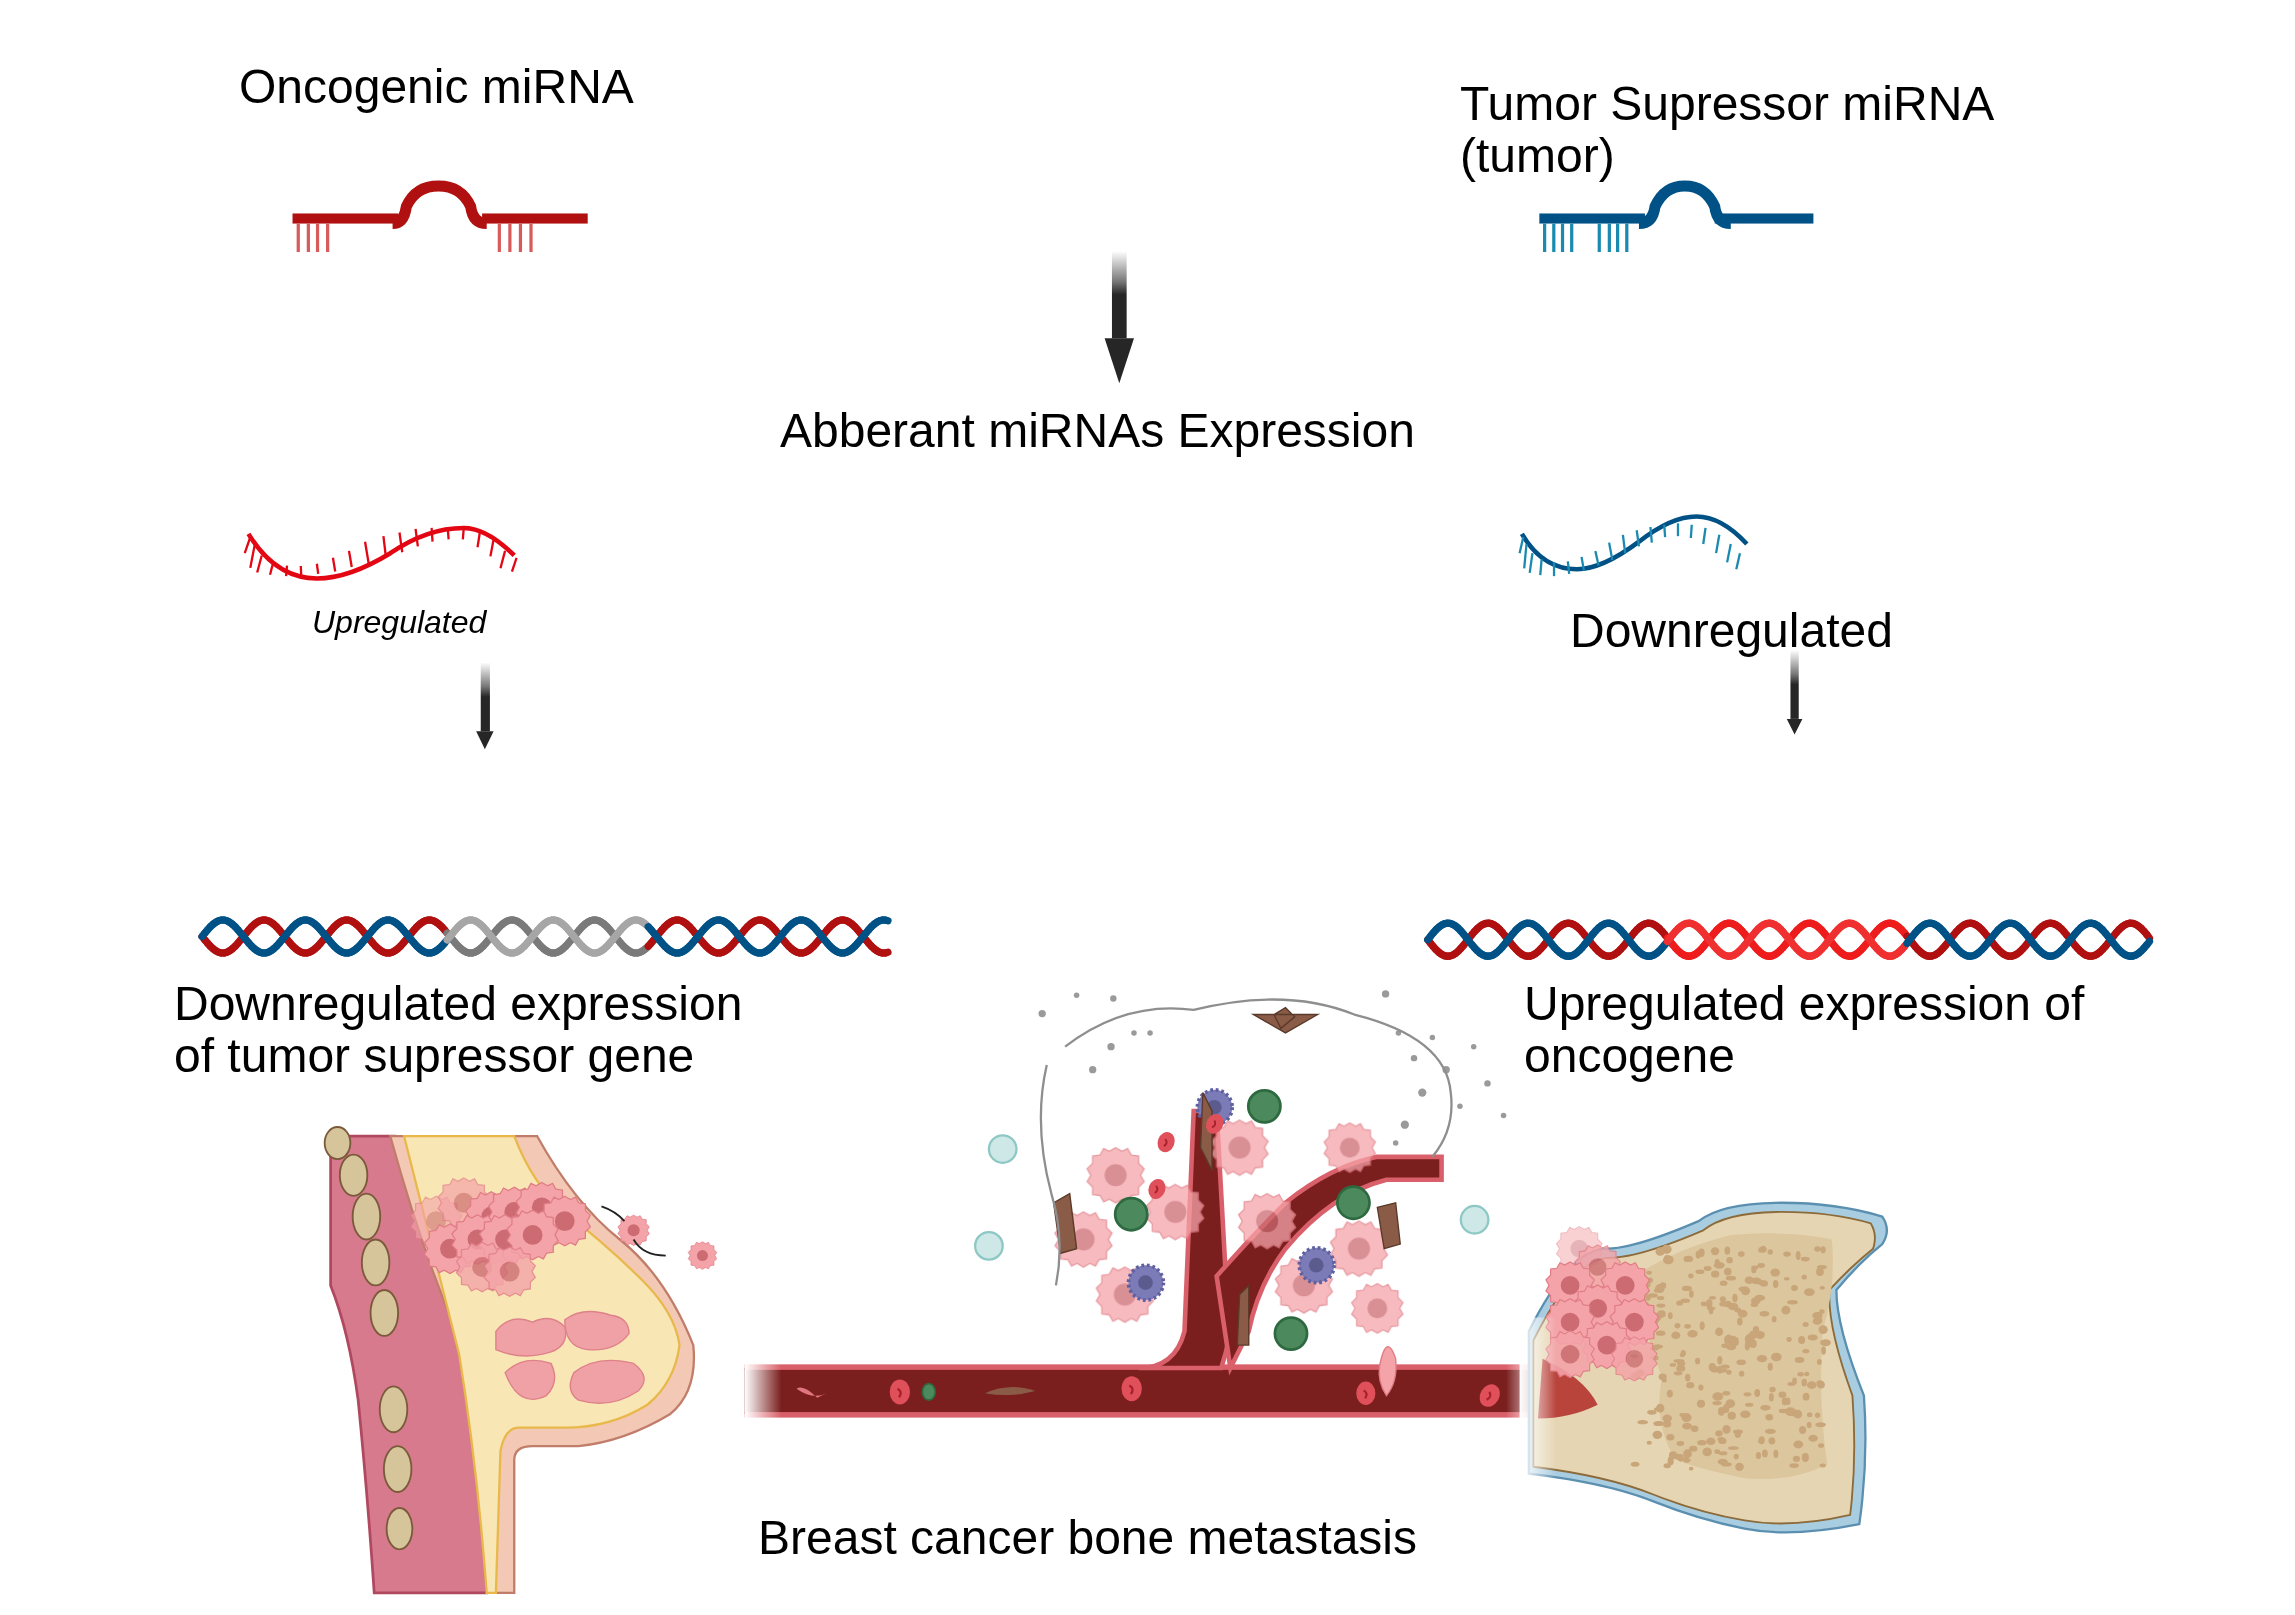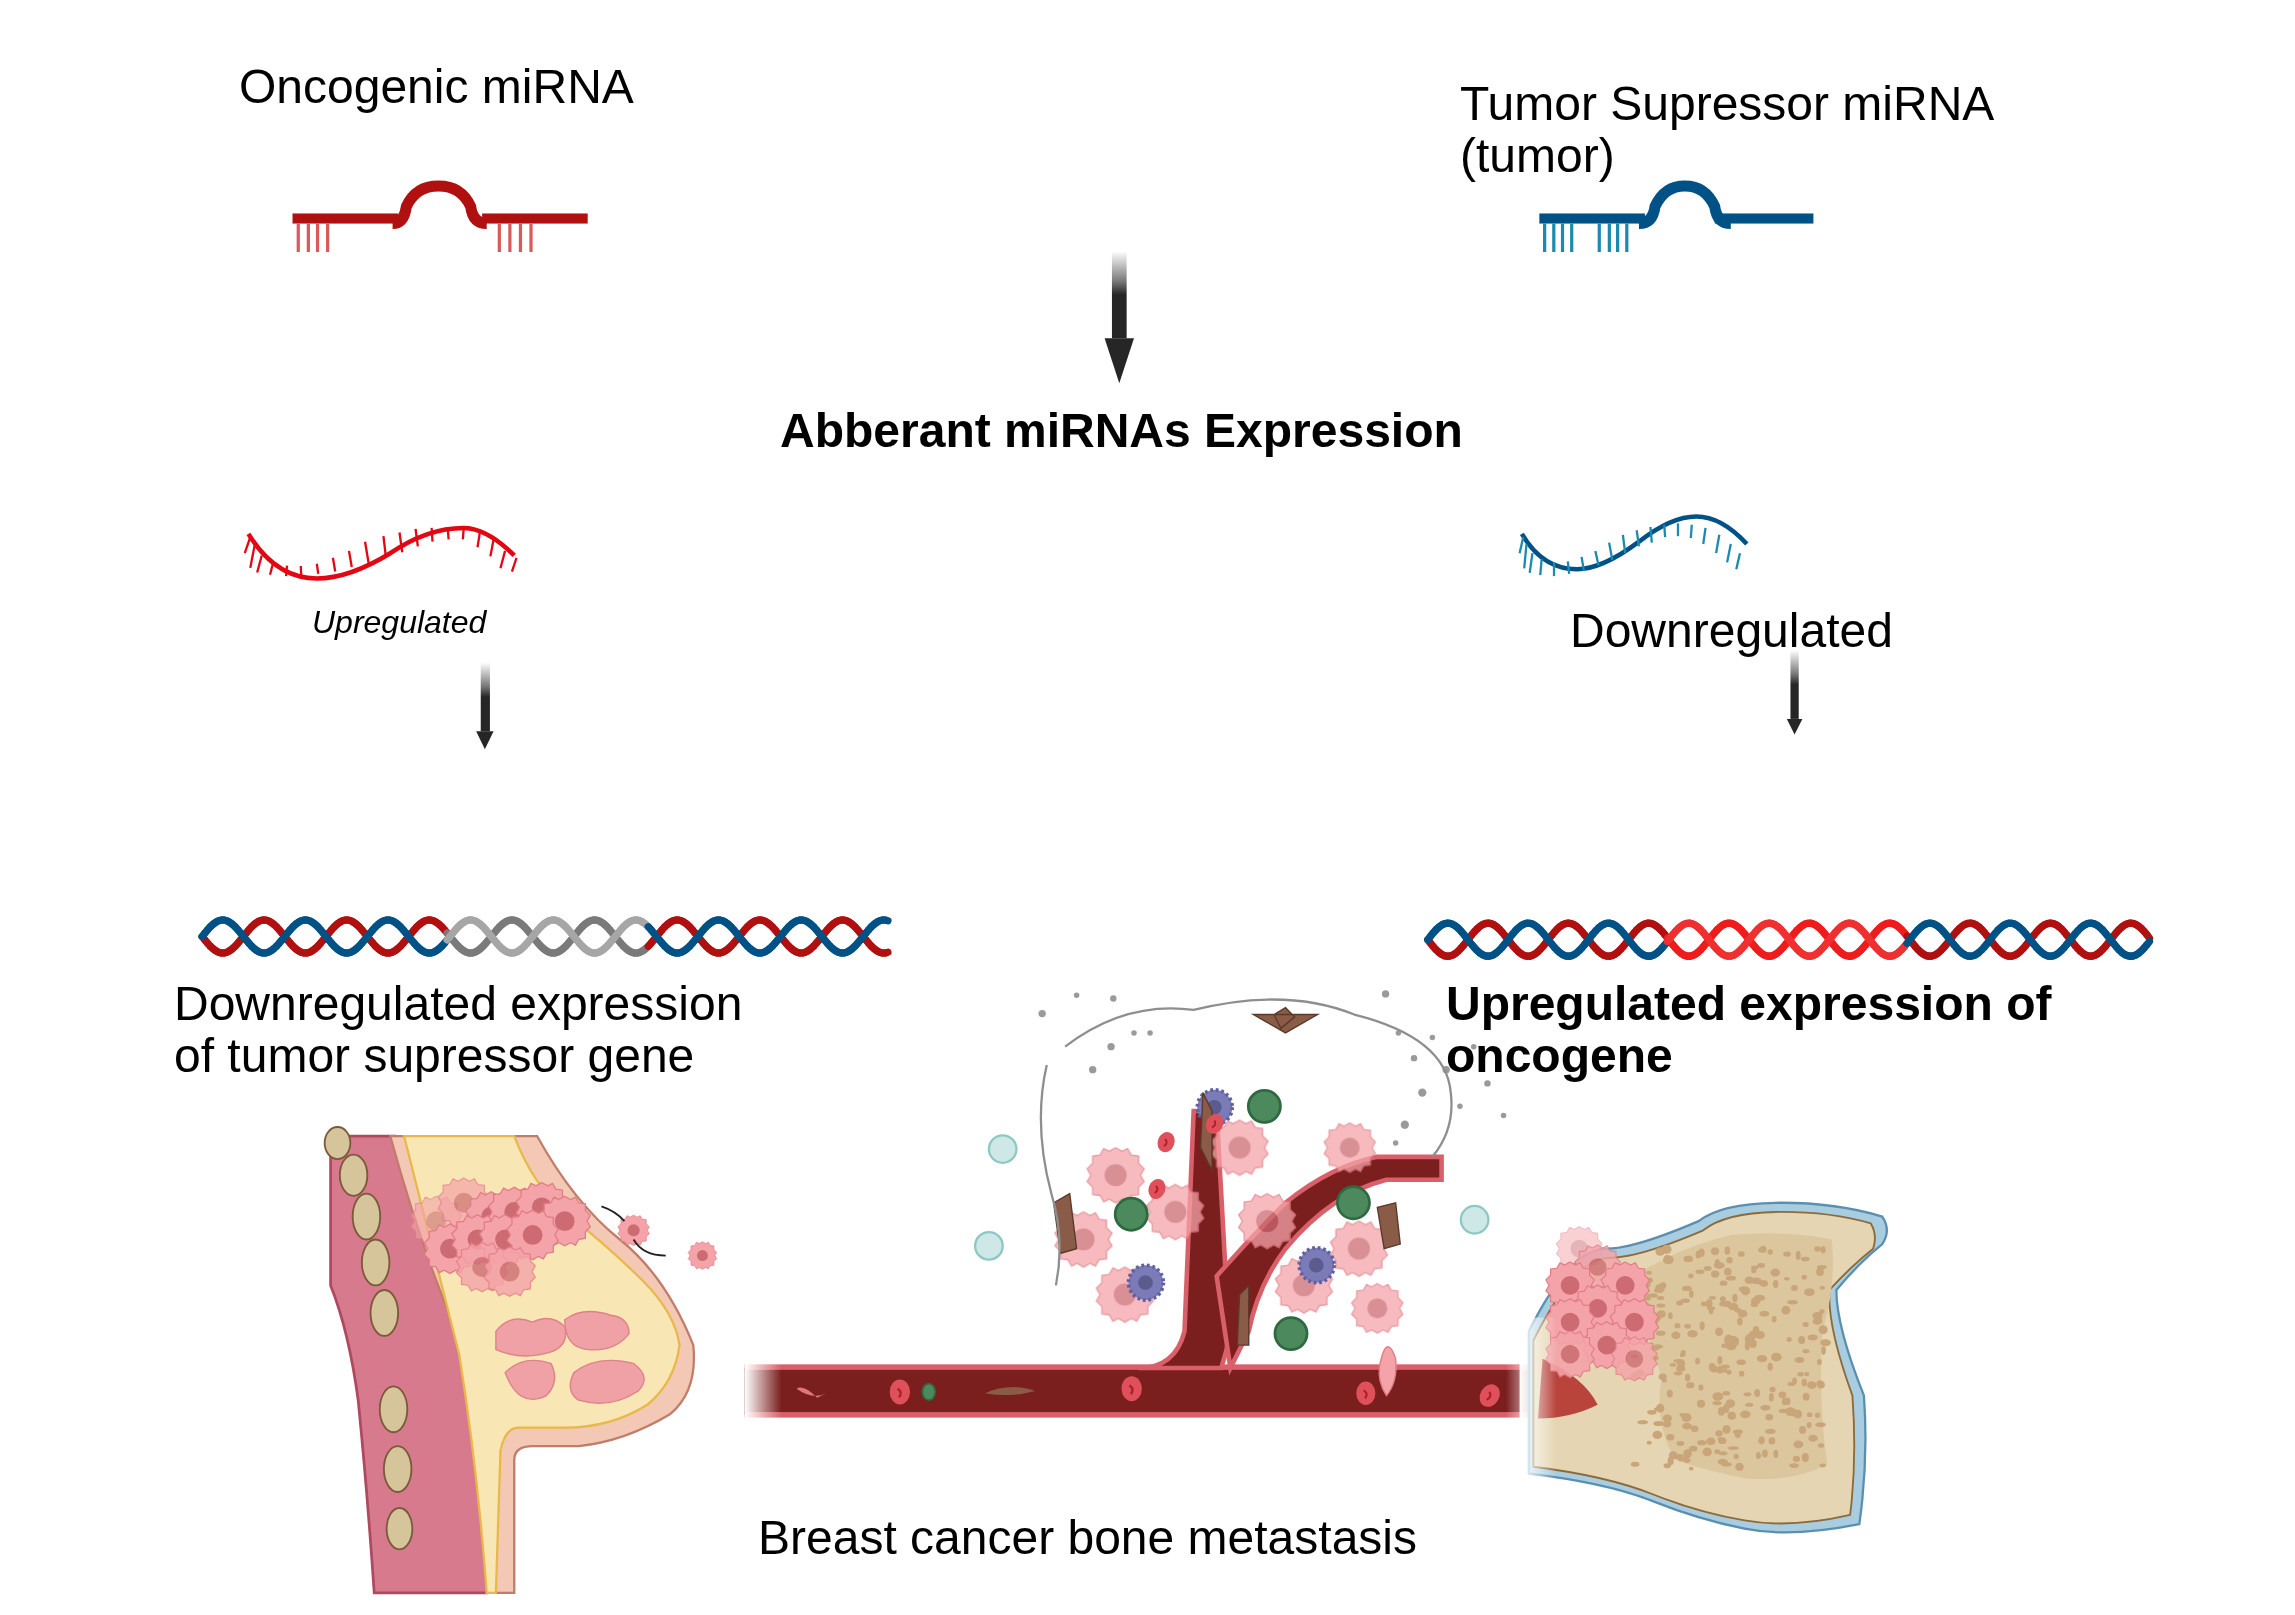--- a/index.html
+++ b/index.html
@@ -1,25 +1,25 @@
 <!DOCTYPE html>
 <html style="font-size:7.3px"><head>
 <meta charset="utf-8">
 <style>
   html, body { margin: 0; padding: 0; background: #ffffff; }
   body { width: 2307px; height: 1615px; position: relative; overflow: hidden; font-family: "Liberation Sans", sans-serif; }
   .stage { position: absolute; left: 0; top: 0; width: 2307px; height: 1615px; }
   .label { position: absolute; color: #000; text-align: left; font-family: "Liberation Sans", sans-serif; line-height: 1.08; white-space: nowrap; }
   .title-left { left: 239px; top: 61px; width: 519px; font-size: 48px; }
   .title-right { left: 1460px; top: 58px; width: 679px; font-size: 48px; margin-top: 20px; }
-  .center-label { left: 780px; top: 405px; width: 762px; font-size: 48px; font-weight: bold; }
+  .center-label { left: 780px; top: 405px; width: 762px; font-size: 48px; }
   .up-label { left: 312px; top: 605px; width: 367px; font-size: 32px; font-style: italic; }
   .down-label { left: 1570px; top: 605px; width: 413px; font-size: 48px; }
   .left-gene-label { left: 174px; top: 978px; width: 716px; font-size: 48px; line-height: 1.08; }
-  .right-gene-label { left: 1446px; top: 978px; width: 735px; font-size: 48px; line-height: 1.08; font-weight: bold; }
+  .right-gene-label { left: 1524px; top: 978px; width: 735px; font-size: 48px; line-height: 1.08; }
   .meta-label { left: 758px; top: 1512px; width: 826px; font-size: 48px; }
 </style>
 </head>
 <body>
 
 <div class="stage">
 <svg width="2307" height="1615" viewBox="0 0 5025 3518" xmlns="http://www.w3.org/2000/svg">
   <defs>
     <linearGradient id="arrowGrad" x1="0" y1="0" x2="0" y2="1">
       <stop offset="0" stop-color="#ffffff"></stop>

